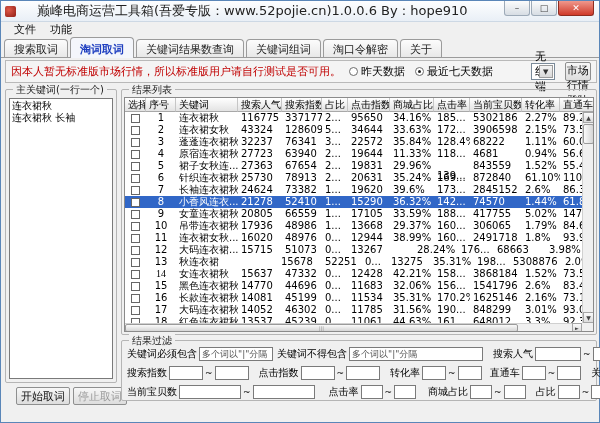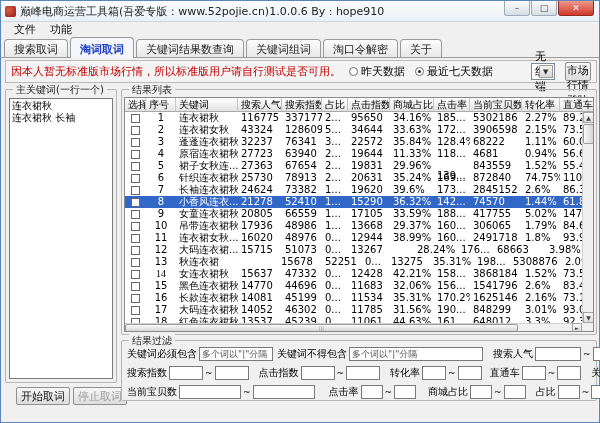--- a/index.html
+++ b/index.html
@@ -6,21 +6,21 @@
   html,body { width:600px; height:423px; overflow:hidden; }
   .window { position:relative; width:600px; height:423px; background:#f0f0f0;
             border:1px solid #5a86b8; }
 
   
   .titlebar { position:absolute; left:0; top:0; width:100%; height:21px;
     background:linear-gradient(#fdfeff,#e9eff6); border-bottom:1px solid #cdd8e4;
     display:flex; align-items:center; padding-left:4px; }
   .app-icon { width:11px; height:11px; background:radial-gradient(circle at 35% 35%, #e05a4a, #8f1d14);
     border-radius:2px; margin-right:4px; flex:none; }
-  .title-text { font-size:11px; color:#222; white-space:nowrap; }
+  .title-text { font-size:13px; color:#222; white-space:nowrap;margin-left:17px; }
   .win-controls { position:absolute; right:5px; top:0; display:flex; }
   .win-btn { width:26px; height:15px; font-size:9px; line-height:14px; text-align:center;
     color:#444; background:linear-gradient(#fcfcfc,#d7dde4); border:1px solid #9daab8;
     border-top:none; border-radius:0 0 3px 3px; margin-left:1px; cursor:default; }
   .win-btn.close { width:36px; background:linear-gradient(#f0988c,#cf3a2a); color:#fff;
     border-color:#8e2c20; font-weight:bold; }
 
   
   .menubar { position:absolute; left:0; top:21px; width:100%; height:15px;
     background:#f0f0f0; display:flex; align-items:center; padding-left:6px; }
@@ -282,21 +282,21 @@
             </div>
             <div class="td c" style="width: 30px;">6</div>
             <div class="td" style="width: 62px;">针织连衣裙秋</div>
             <div class="td" style="width: 44px;">25730</div>
             <div class="td" style="width: 40px;">78913</div>
             <div class="td" style="width: 26px;">2...</div>
             <div class="td" style="width: 42px;">20631</div>
             <div class="td" style="width: 44px;">35.24%</div>
             <div class="td" style="width: 36px;">169...</div>
             <div class="td" style="width: 52px;">872840</div>
-            <div class="td" style="width: 38px;">74.75%</div>
+            <div class="td" style="width: 38px;">61.10%</div>
             <div class="td" style="width: 40px;">110.8</div>
           </div>
           <div class="tr">
             <div class="td cb-cell" style="width: 21px;">
               <span class="checkbox"></span>
             </div>
             <div class="td c" style="width: 30px;">7</div>
             <div class="td" style="width: 62px;">长袖连衣裙秋</div>
             <div class="td" style="width: 44px;">24624</div>
             <div class="td" style="width: 40px;">73382</div>

